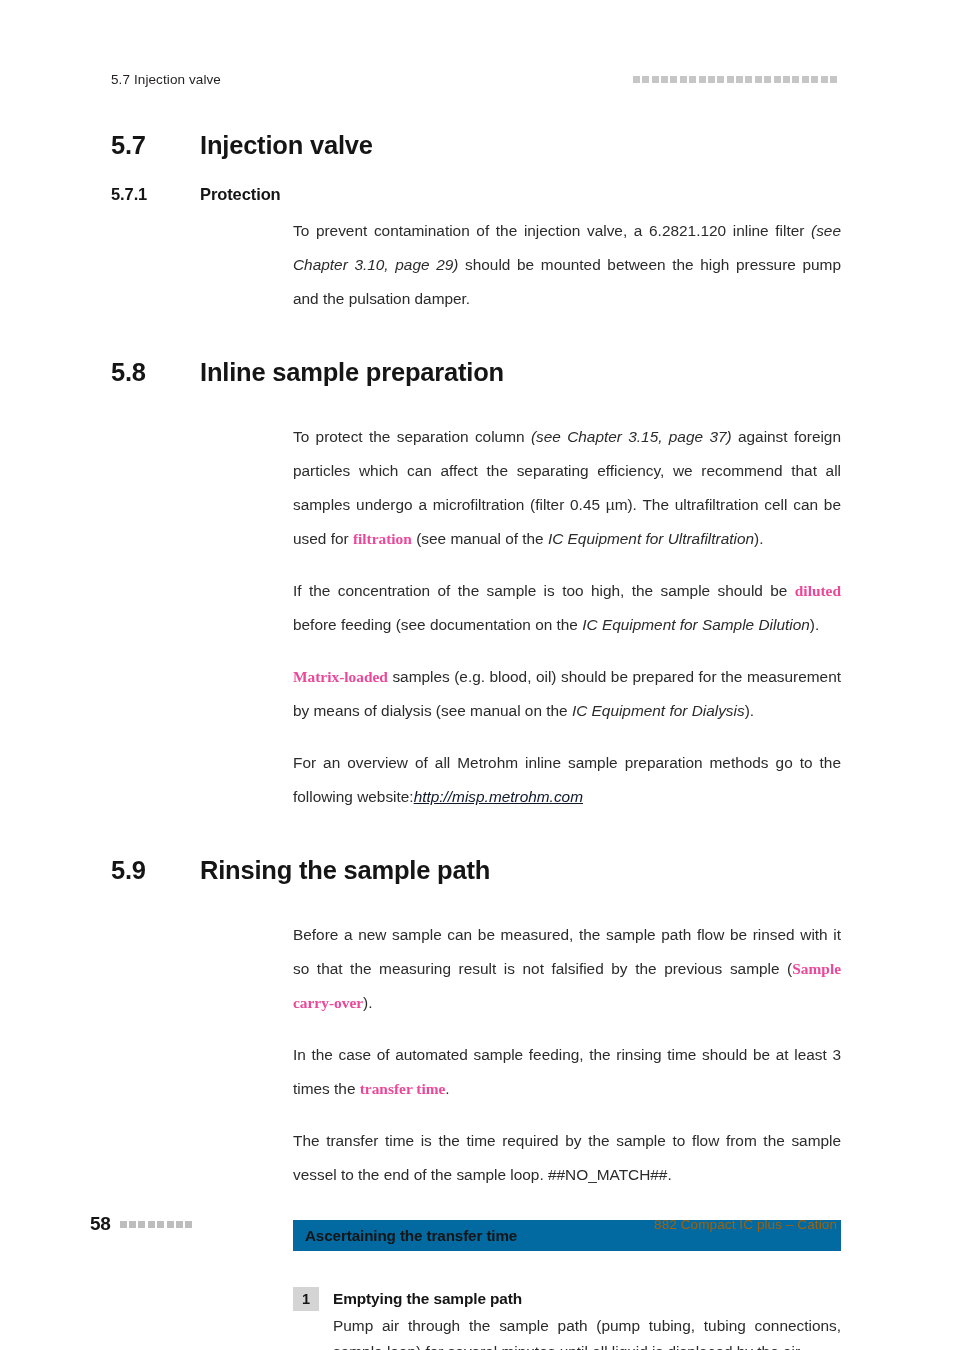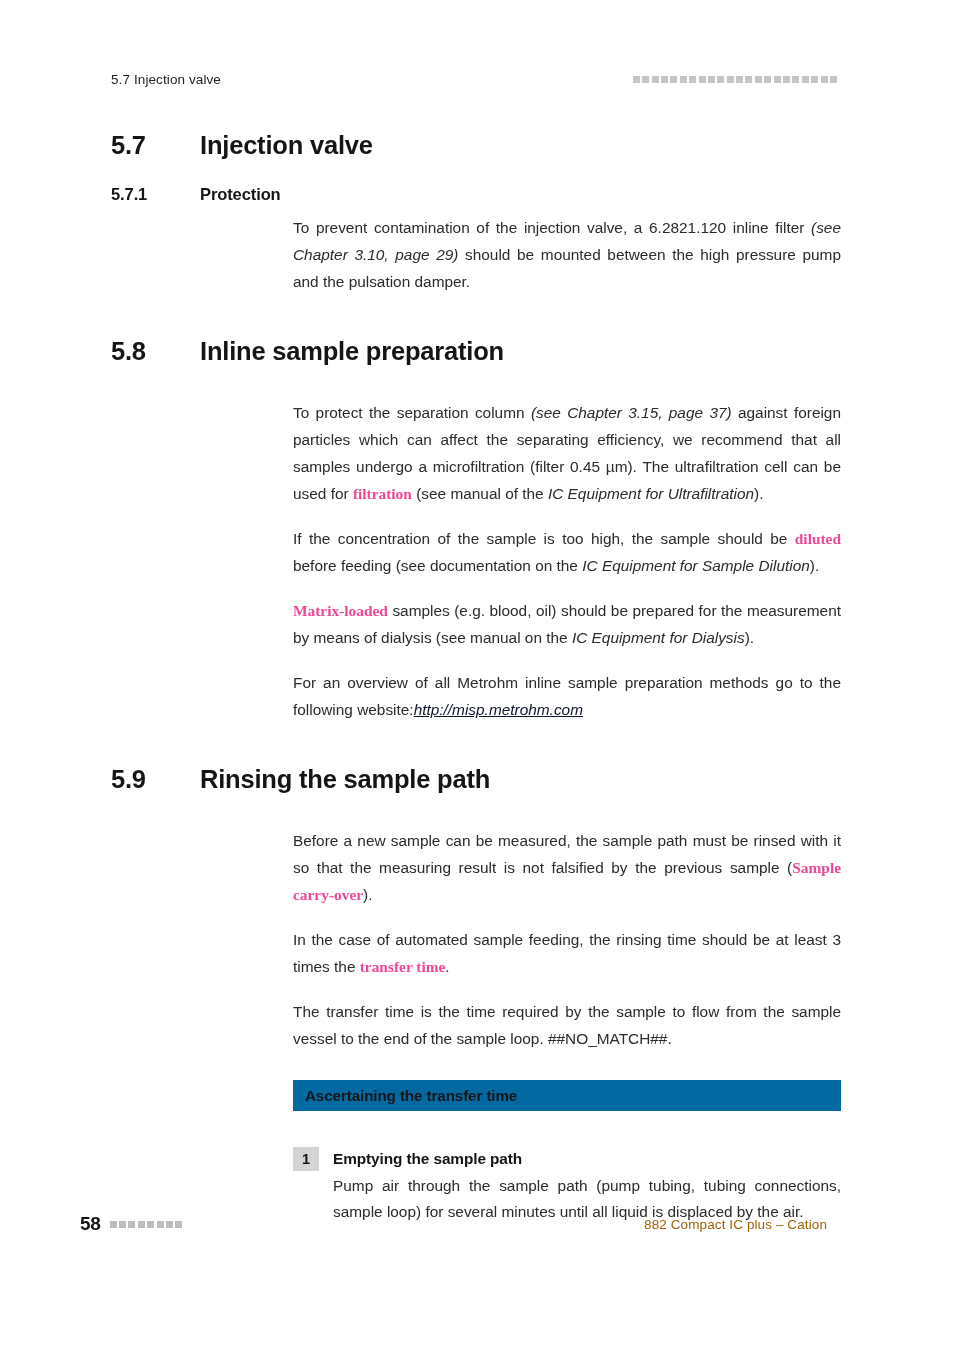--- a/index.html
+++ b/index.html
@@ -82,21 +82,21 @@
   .h2 .num { width: 89px; flex: 0 0 89px; }
 
   
   .body-col {
     margin-left: 182px;
     width: 548px;
   }
   p.para {
     margin: 0;
     font-size: 15.4px;
-    line-height: 27px;
+    line-height: 34px;
     color: #2b2b2b;
     text-align: justify;
     text-justify: inter-word;
     hyphens: manual;
   }
   p.para + p.para { margin-top: 18px; }
   .b { font-weight: bold; color: #ec4899; font-family: Liberation Serif, serif; }
   .i { font-style: italic; }
   .link { font-style: italic; color: #0f172a; }
   .gap-after-h2 { height: 10px; }
@@ -154,21 +154,21 @@
     font-size: 15.4px;
     line-height: 25.6px;
     color: #2b2b2b;
     text-align: justify;
     width: 508px;
   }
 
   
   .footer {
     position: absolute;
-    left: 80px;
+    left: 90px;
     top: 1213px;
     width: 747px;
     display: flex;
     align-items: center;
     justify-content: space-between;
   }
   .footer-left {
     display: flex;
     align-items: center;
     gap: 9px;
@@ -261,21 +261,21 @@
     <div style="height:42px"></div>
 
     <div class="h1">
       <span class="num">5.9</span>
       <span>Rinsing the sample path</span>
     </div>
 
     <div style="height:33px"></div>
 
     <div class="body-col">
-      <p class="para"><span>Before a new sample can be measured, the sample path must be rinsed with it so that the measuring result is not falsified by the previous sample (</span><span class="b">Sample carry-over</span><span>).</span></p>
+      <p class="para"><span>Before a new sample can be measured, the sample path flow be rinsed with it so that the measuring result is not falsified by the previous sample (</span><span class="b">Sample carry-over</span><span>).</span></p>
 
       <p class="para"><span>In the case of automated sample feeding, the rinsing time should be at least 3 times the </span><span class="b">transfer time</span><span>.</span></p>
 
       <p class="para"><span>The transfer time is the time required by the sample to flow from the sample vessel to the end of the sample loop. ##NO_MATCH##.</span></p>
     </div>
 
     <div style="height:28px"></div>
 
     <div class="banner">
       <span class="banner-title">Ascertaining the transfer time</span>

